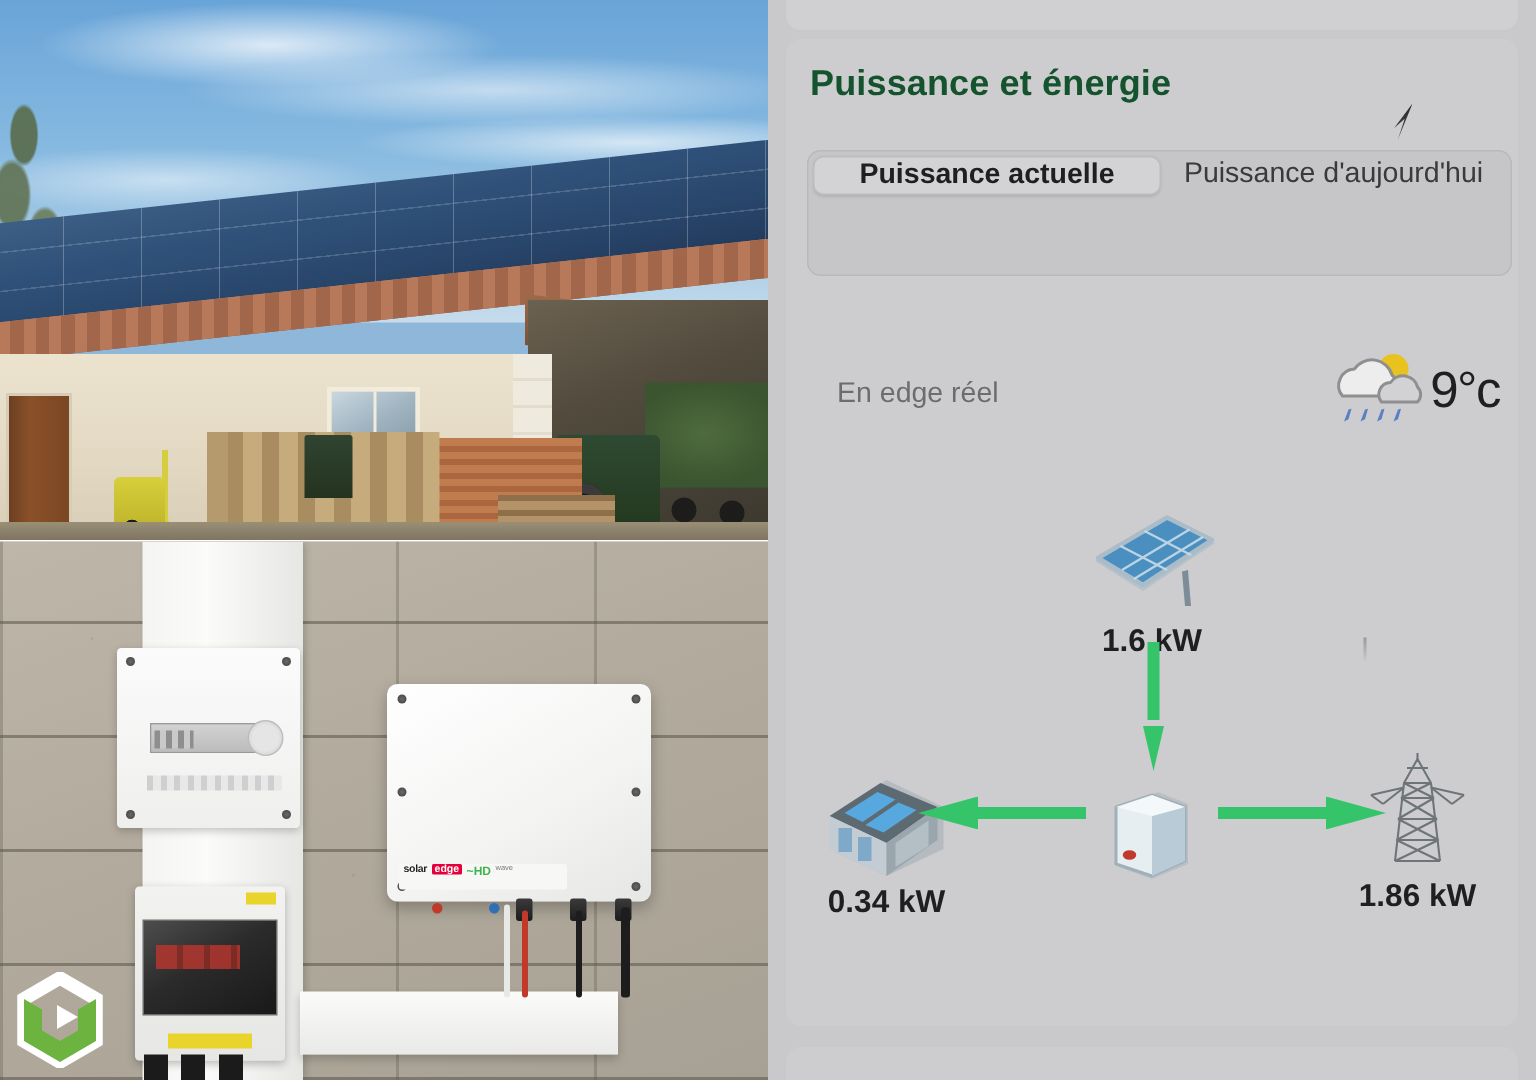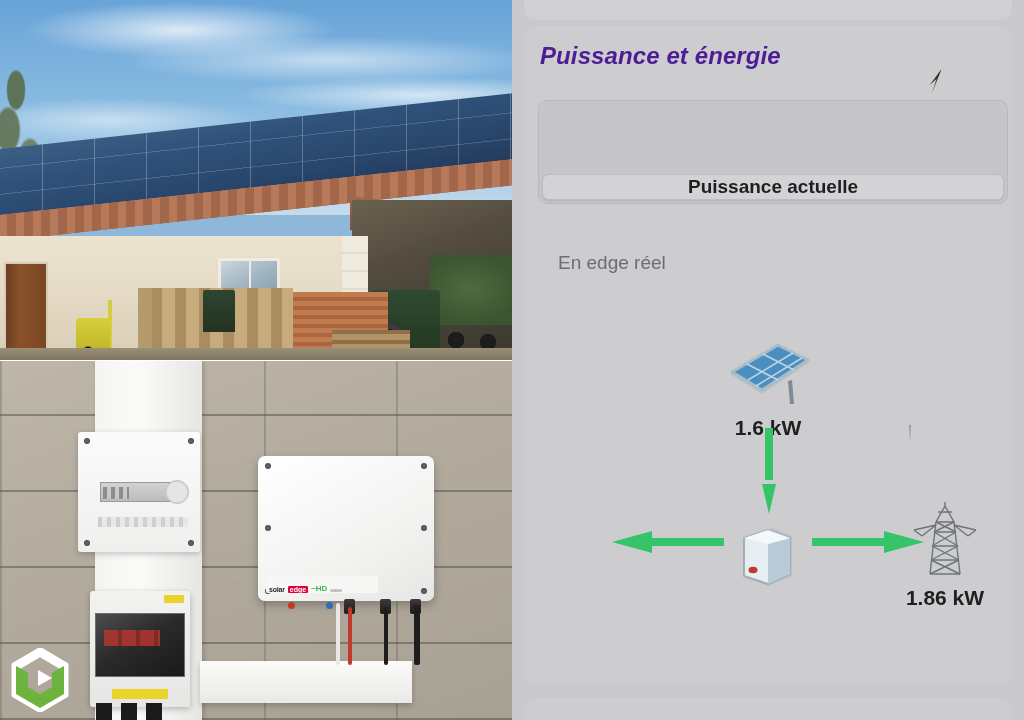--- a/index.html
+++ b/index.html
@@ -221,21 +221,21 @@
     position: absolute; left: 258px; top: 95px; width: 176px; height: 145px;
     background: linear-gradient(150deg, #ffffff, #f3f3f2 60%, #e6e6e5);
     border-radius: 7px;
     box-shadow: 0 4px 10px rgba(0,0,0,.26);
   }
   .screw { position: absolute; width: 6px; height: 6px; border-radius: 50%;
            background: radial-gradient(circle, #6a6a6a, #3d3d3d); }
   .inv-brand {
     position: absolute; left: 8px; bottom: 8px; width: 112px; height: 17px;
     background: #f7f7f6; border-radius: 2px;
-    display: flex; align-items: flex-end; gap: 3px; padding: 0 3px;
+    display: flex; align-items: flex-start; gap: 3px; padding: 0 3px;
   }
   .brand-solar { font-size: 7px; font-weight: bold; color: #231f20; letter-spacing: -.2px; }
   .brand-edge { font-size: 7px; font-weight: bold; color: #ffffff; background: #e4003a;
                 padding: 0 2px; border-radius: 1px; }
   .brand-hd { font-size: 8px; font-weight: bold; color: #231f20; }
   .brand-hd span { color: #3bb54a; }
   .brand-wave { font-size: 5px; color: #7a7a7a; }
   .conn { position: absolute; bottom: -13px; width: 11px; height: 15px;
           background: linear-gradient(#3a3a3a, #1d1d1d); border-radius: 2px; }
   .cable { position: absolute; width: 4px; border-radius: 2px; }
@@ -263,27 +263,27 @@
   .card {
     position: absolute; left: 12px; top: 26px; width: 488px; height: 658px;
     background: #cdcdcf; border-radius: 10px;
   }
   .card-next {
     position: absolute; left: 12px; top: 698px; width: 488px; height: 40px;
     background: #cdcdcf; border-radius: 10px;
   }
   .card-title {
     position: absolute; left: 28px; top: 42px;
-    font-size: 24px; font-weight: bold; color: #4c1d95; letter-spacing: .1px; font-style: italic;
+    font-size: 24px; font-weight: bold; color: #14532d; letter-spacing: .1px;
   }
 
   .tabs {
-    position: absolute; left: 26px; top: 100px; width: 470px; height: 104px;
+    position: absolute; left: 26px; top: 100px; width: 470px; height: 84px;
     background: #c6c6c8; border: 1px solid #b9b9bb; border-radius: 9px;
-    display: flex; align-items: flex-end; padding: 3px;
+    display: flex; align-items: flex-start; padding: 3px;
   }
   .tab {
     flex: 1; display: flex; align-items: center; justify-content: center;
     text-align: center; font-size: 19px; color: #3a3a3c; border-radius: 7px;
     line-height: 1.28; padding: 0 6px;
   }
   .tab.active {
     background: #d3d3d5; border: 1px solid #bdbdbf; font-weight: bold; color: #1f1f21;
     box-shadow: 0 1px 2px rgba(0,0,0,.10);
   }
@@ -425,44 +425,77 @@
   <div class="app">
 
     <div class="card-top-sliver"></div>
     <div class="card"></div>
     <div class="card-next"></div>
 
     <div class="card-title">Puissance et énergie</div>
 
     <div class="tabs">
       <div class="tab active">Puissance actuelle</div>
+      <div class="tab">Puissance d'aujourd'hui</div>
     </div>
 
     <div class="realtime">En edge réel</div>
 
+    <div class="weather">
+      <svg width="68" height="56" viewBox="0 0 68 56">
+        <circle cx="46" cy="14" r="10" fill="#e8c21f"></circle>
+        <path d="M12 32 a11 11 0 0 1 8-18 a14 14 0 0 1 25 4 a10 10 0 0 1 1 14 Z" fill="#ededed" stroke="#8f8f8f" stroke-width="2" stroke-linejoin="round"></path>
+        <path d="M38 36 a8 8 0 0 1 6-13 a10 10 0 0 1 18 3 a7 7 0 0 1 0 10 Z" fill="#d2d2d4" stroke="#8f8f8f" stroke-width="2" stroke-linejoin="round"></path>
+        <g fill="#5b7fc4">
+          <path d="M16 41 l-3 8 l3 -1.5 l2 -7 Z"></path>
+          <path d="M27 41 l-3 8 l3 -1.5 l2 -7 Z"></path>
+          <path d="M38 41 l-3 8 l3 -1.5 l2 -7 Z"></path>
+          <path d="M49 41 l-3 8 l3 -1.5 l2 -7 Z"></path>
+        </g>
+      </svg>
+      <span class="temp">9°c</span>
+    </div>
     <div class="bolt"></div>
     <div class="speck"></div>
 
     <div class="flow">
 
       <div class="node n-solar">
         <svg class="icon-svg" width="96" height="78" viewBox="0 0 96 78">
           <path d="M72 42 L74 66 L70 66 L68 43 Z" fill="#7d8d97"></path>
           <path d="M10 36 L58 8 L90 24 L42 56 Z" fill="#9fb6c4" opacity=".5"></path>
           <path d="M12 34 L58 7 L88 22 L42 52 Z" fill="#4a8fc0" stroke="#a9bcc8" stroke-width="3" stroke-linejoin="round"></path>
           <g stroke="#cfe0ea" stroke-width="1.6" opacity=".85">
             <path d="M27 26 L58 42"></path>
             <path d="M43 16 L74 32"></path>
             <path d="M28 42 L73 15"></path>
             <path d="M36 48 L82 20"></path>
           </g>
         </svg>
         <div class="node-label">1.6 kW</div>
       </div>
 
+      <div class="node n-home">
+        <svg class="icon-svg" width="108" height="82" viewBox="0 0 108 82">
+          <path d="M20 34 L54 12 L92 30 L92 58 L54 76 L20 60 Z" fill="#9aa7ae" opacity=".45"></path>
+          <path d="M16 36 L50 14 L88 30 L54 54 Z" fill="#5d6a72"></path>
+          <g fill="#57a8df">
+            <path d="M26 34 L48 20 L60 25 L38 40 Z"></path>
+            <path d="M40 42 L62 27 L74 32 L52 47 Z"></path>
+          </g>
+          <path d="M16 36 L54 54 L54 76 L16 58 Z" fill="#c3ccd2"></path>
+          <path d="M54 54 L88 30 L88 52 L54 76 Z" fill="#9aa6ad"></path>
+          <g fill="#7fa9c9">
+            <rect x="22" y="44" width="9" height="16"></rect>
+            <rect x="35" y="50" width="9" height="16"></rect>
+          </g>
+          <path d="M60 54 L82 39 L82 56 L60 70 Z" fill="#b3bec5"></path>
+        </svg>
+        <div class="node-label">0.34 kW</div>
+      </div>
 
       <div class="node n-inv">
         <svg class="icon-svg" width="80" height="80" viewBox="0 0 80 80">
           <path d="M18 22 L44 12 L64 20 L64 60 L40 70 L18 62 Z" fill="#9aa7ae" opacity=".35"></path>
           <path d="M16 22 L40 14 L62 22 L62 58 L40 68 L16 60 Z" fill="#e7eef2" stroke="#9fb0ba" stroke-width="2" stroke-linejoin="round"></path>
           <path d="M40 28 L62 22 L62 58 L40 68 Z" fill="#b9cbd6"></path>
           <path d="M16 22 L40 14 L62 22 L40 28 Z" fill="#f4f8fa"></path>
           <ellipse cx="25" cy="54" rx="4.5" ry="3.2" fill="#c0392b"></ellipse>
         </svg>
       </div>

